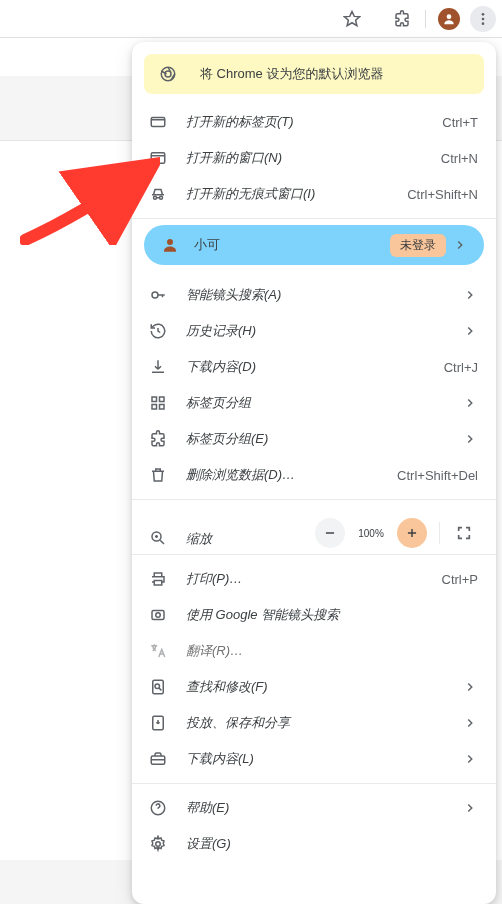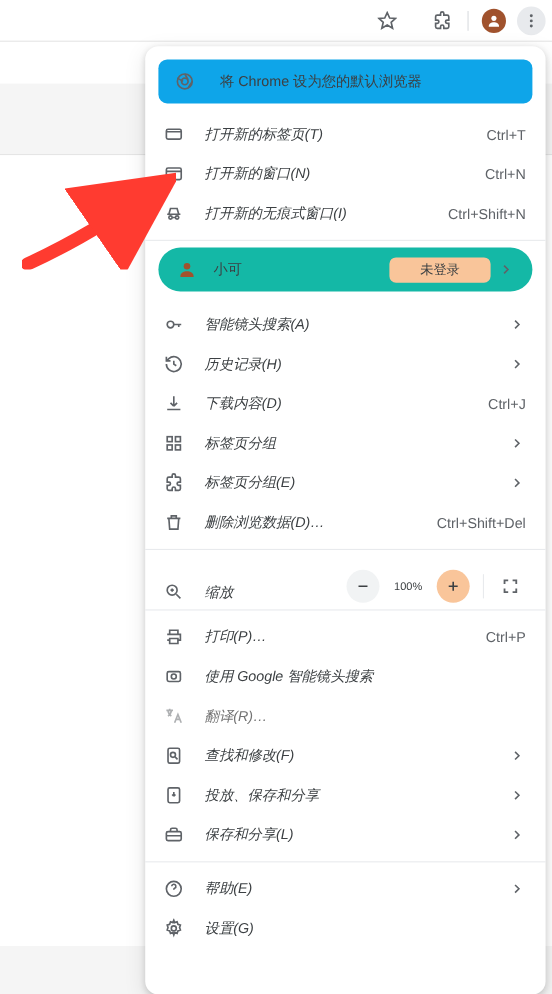--- a/index.html
+++ b/index.html
@@ -90,21 +90,21 @@
       width: 364px;
       background: #fff;
       border-radius: 12px;
       box-shadow: 0 2px 6px rgba(0,0,0,0.15), 0 6px 20px rgba(0,0,0,0.1);
       padding: 6px 0;
       z-index: 100;
     }
 
     .banner {
       margin: 6px 12px 10px 12px;
-      background: #0ea5e9;
+      background: #fef9c3;
       border-radius: 8px;
       height: 40px;
       display: flex;
       align-items: center;
       padding: 0 14px;
       gap: 12px;
       cursor: pointer;
     }
     .banner-text {
       font-size: 13px;
@@ -165,37 +165,37 @@
 
     .divider {
       height: 1px;
       background: #e8eaed;
       margin: 6px 0;
     }
 
     
     .profile-row {
       margin: 6px 12px;
-      background: #14b8a6;
+      background: #7dd3fc;
       border-radius: 20px;
       height: 40px;
       display: flex;
       align-items: center;
       padding: 0 16px;
       cursor: pointer;
     }
     .profile-row .micon {
       margin-right: 14px;
     }
     .profile-row .badge {
       background: #f9c59a;
       color: #3c4043;
       font-size: 12px;
       border-radius: 6px;
-      padding: 3px 28px;
+      padding: 3px 10px;
       margin-left: 8px;
     }
     .profile-label {
       flex: 1;
       font-size: 13px;
       color: #3c4043;
     }
 
     
     .zoom-row {
@@ -520,21 +520,21 @@
         </svg>
     </span>
   </div>
   <div class="mitem">
     <span class="micon">
       <svg width="18" height="18" viewBox="0 0 24 24" fill="none" stroke="currentColor" stroke-width="2">
           <rect x="3" y="8" width="18" height="11" rx="2"></rect>
           <path d="M8 8V6a2 2 0 0 1 2-2h4a2 2 0 0 1 2 2v2M3 13h18"></path>
         </svg>
     </span>
-    <span class="mlabel">保存和分享(L)</span>
+    <span class="mlabel">下载内容(L)</span>
     <span class="chev">
       <svg width="14" height="14" viewBox="0 0 24 24" fill="none" stroke="currentColor" stroke-width="2.5">
           <path d="M9 6l6 6-6 6"></path>
         </svg>
     </span>
   </div>
 
   <div class="divider"></div>
 
   <div class="mitem">

